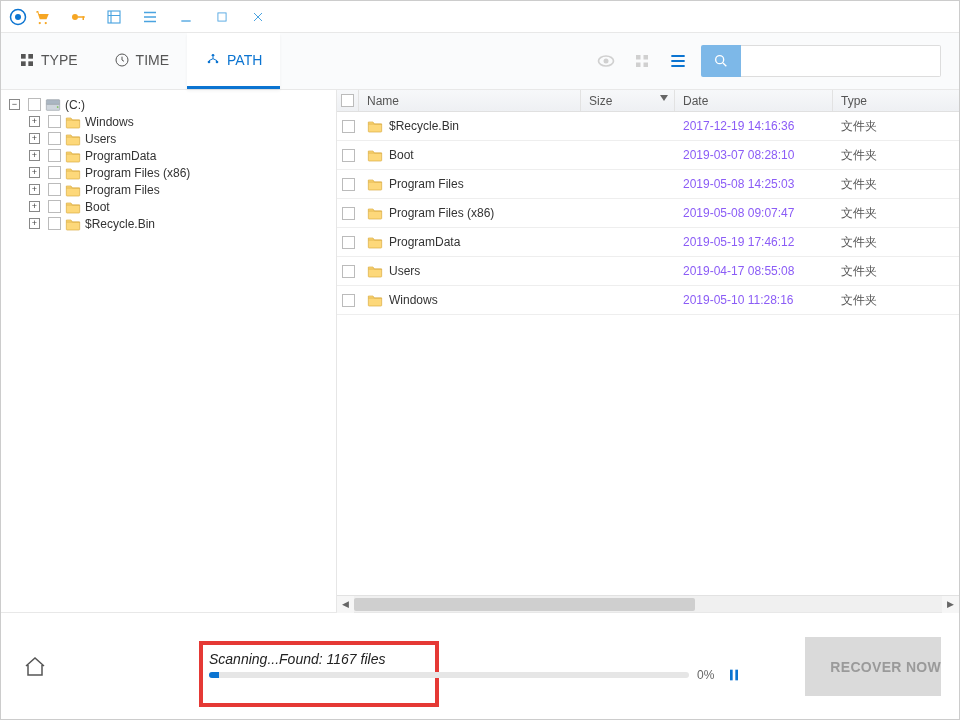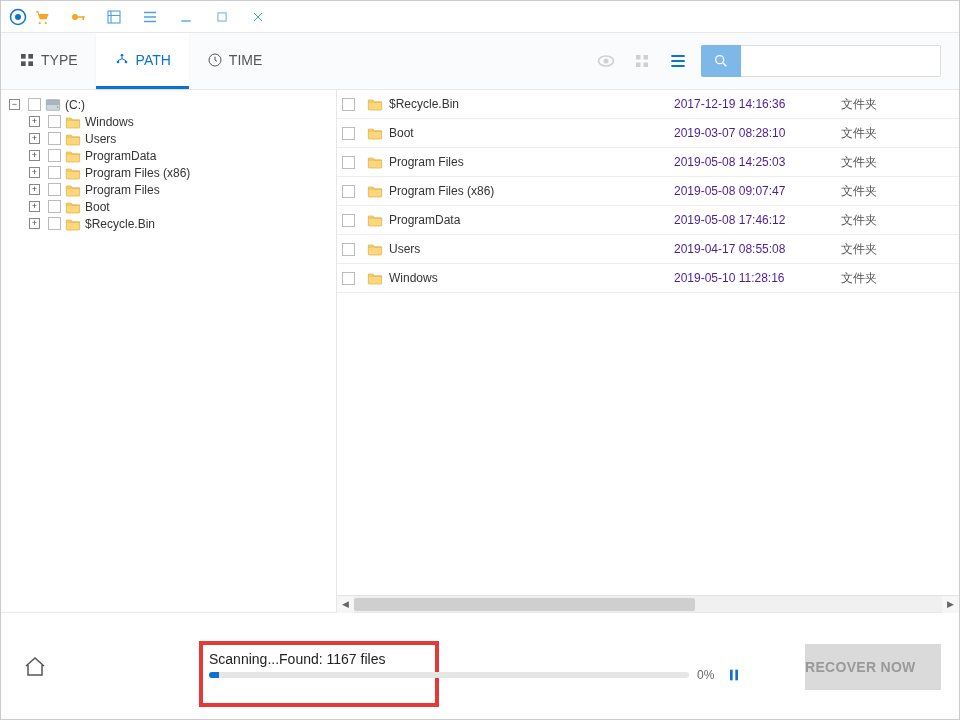--- a/index.html
+++ b/index.html
@@ -49,43 +49,43 @@
 .col-date { width: 158px; }
 .col-type { width: 126px; border-right:none !important; }
 .hdr-chk { width:13px; height:13px; border:1px solid #bbb; background:#fff; cursor:pointer;}
 
 .list-body { flex:1; overflow:auto; }
 .list-row { display:flex; align-items:center; height:29px; border-bottom:1px solid #eee; font-size:12px; color:#333; }
 .list-row > div { padding: 0 8px; display:flex; align-items:center; }
 .list-row .cell-check { width:22px; padding:0 4px; justify-content:center;}
 .list-row .cell-name { flex:1; gap:6px; }
 .list-row .cell-size { width:94px; color:#555; }
-.list-row .cell-date { width:158px; color:#4c1d95; }
-.list-row .cell-type { width:126px; color:#555;margin-left:9px; }
+.list-row .cell-date { width:158px; color:#8b5cf6; }
+.list-row .cell-type { width:126px; color:#555; }
 .row-chk { width:13px; height:13px; border:1px solid #bbb; background:#fff; cursor:pointer;}
 .folder-ico, .file-ico { display:flex; align-items:center; }
 
 .hscroll { height:17px; background:#f0f0f0; display:flex; align-items:center; border-top:1px solid #e2e2e2; position:relative;}
 .hscroll .btn { width:17px; height:17px; display:flex; align-items:center; justify-content:center; font-size:9px; color:#666; cursor:pointer; background:#f6f6f6;}
 .hscroll .track { flex:1; height:17px; position:relative;}
 .hscroll .thumb { position:absolute; left:0; top:2px; height:13px; width:58%; background:#cfcfcf; border-radius:2px; cursor:pointer;}
 
 .footer { height: 108px; border-top: 1px solid #e8e8e8; display:flex; align-items:center; padding: 0 18px; gap: 8px; }
 .home-btn { width: 32px; height: 32px; display:flex; align-items:center; justify-content:center; cursor:pointer; margin-right: 150px; }
 .home-btn svg { width:24px; height:24px; fill:none; stroke:#555; stroke-width:1.5;}
 .progress-block { flex:1; position:relative; }
 .scan-highlight { position:absolute; border:4px solid #e53935; left:-10px; top:-10px; width:240px; height:66px; pointer-events:none;}
-.scan-text { font-size: 14px; color:#222; }
+.scan-text { font-size: 14px; color:#222; font-style:italic;}
 .progress-track { height:6px; background:#e6e6e6; border-radius:3px; width: 480px; position:relative; overflow:hidden;}
 .progress-fill { height:100%; width:2%; background:#0b74d1;}
 .eta-text { font-size:11px; color:#888; margin-top:4px;}
 .pct-text { font-size:12px; color:#666; margin-left:8px;}
 .pause-btn { width:28px; display:flex; align-items:center; justify-content:center; cursor:pointer; margin: 0 10px 0 6px;}
 .pause-btn svg { fill:#0b74d1;}
-.recover-btn { width:136px; height:46px; background:#dadada; color:#9a9a9a; display:flex; align-items:center; justify-content:flex-start; font-weight:600; font-size:14px; letter-spacing:0.3px; cursor:not-allowed; margin-left: 18px;}
+.recover-btn { width:136px; height:59px; background:#dadada; color:#9a9a9a; display:flex; align-items:center; justify-content:flex-end; font-weight:600; font-size:14px; letter-spacing:0.3px; cursor:not-allowed; margin-left: 18px;}
 .progress-row { display:flex; align-items:center;}
 </style>
 </head>
 <body>
 
 <div class="titlebar">
   <span class="logo">
     <svg viewBox="0 0 24 24">
         <circle cx="12" cy="12" r="10" fill="none" stroke="#0b74d1" stroke-width="2"></circle>
         <circle cx="12" cy="12" r="4" fill="#0b74d1"></circle>
@@ -139,35 +139,35 @@
   <div class="tabs">
     <div class="tab">
       <svg viewBox="0 0 24 24">
           <rect x="3" y="3" width="7" height="7"></rect>
           <rect x="14" y="3" width="7" height="7"></rect>
           <rect x="3" y="14" width="7" height="7"></rect>
           <rect x="14" y="14" width="7" height="7"></rect>
         </svg>
       <span>TYPE</span>
     </div>
+    <div class="tab">
+      <svg viewBox="0 0 24 24">
+          <circle cx="12" cy="12" r="9" fill="none" stroke="currentColor" stroke-width="1.5"></circle>
+          <path d="M12 7v5l3 2" stroke="currentColor" stroke-width="1.5" fill="none"></path>
+        </svg>
+      <span>TIME</span>
+    </div>
     <div class="tab active">
       <svg viewBox="0 0 24 24">
           <circle cx="12" cy="5" r="2"></circle>
           <circle cx="6" cy="15" r="2"></circle>
           <circle cx="18" cy="15" r="2"></circle>
           <path d="M12 7v3M12 10l-6 3M12 10l6 3" stroke="currentColor" stroke-width="1.5" fill="none"></path>
         </svg>
       <span>PATH</span>
-    </div>
-    <div class="tab">
-      <svg viewBox="0 0 24 24">
-          <circle cx="12" cy="12" r="9" fill="none" stroke="currentColor" stroke-width="1.5"></circle>
-          <path d="M12 7v5l3 2" stroke="currentColor" stroke-width="1.5" fill="none"></path>
-        </svg>
-      <span>TIME</span>
     </div>
   </div>
   <div class="toolbar-spacer"></div>
   <div class="view-icons">
     <span class="vi-dim">
         <svg viewBox="0 0 24 24" width="20" height="20">
           <ellipse cx="12" cy="12" rx="9" ry="6" fill="none" stroke="#d0d0d0" stroke-width="2"></ellipse>
           <circle cx="12" cy="12" r="3"></circle>
         </svg>
       </span>
@@ -301,20 +301,38 @@
               <path d="M2 4h7l2 3h11v11a1 1 0 0 1-1 1H3a1 1 0 0 1-1-1V4z" fill="#ffd e0" style="fill:#fdd87a" stroke="#d9a93c"></path>
               <path d="M2 7h20" stroke="#d9a93c"></path>
             </svg>
           </span>
           <span class="tree-label">$Recycle.Bin</span>
         </div>
       </div>
   </div>
 
   <div class="list">
+    <div class="list-header">
+      <div class="col-check">
+          <span class="hdr-chk"></span>
+        </div>
+      <div class="col-name">
+          <span>Name</span>
+        </div>
+      <div class="col-size">
+          <span>Size</span>
+          <span class="sort-arrow"></span>
+        </div>
+      <div class="col-date">
+          <span>Date</span>
+        </div>
+      <div class="col-type">
+          <span>Type</span>
+        </div>
+    </div>
     <div class="list-body" id="list-body">
         <div class="list-row">
           <div class="cell-check">
             <span class="row-chk"></span>
           </div>
           <div class="cell-name">
             <span class="folder-ico">
               <svg width="16" height="14" viewBox="0 0 24 20">
                 <path d="M2 4h7l2 3h11v11a1 1 0 0 1-1 1H3a1 1 0 0 1-1-1V4z" fill="#ffd e0" style="fill:#fdd87a" stroke="#d9a93c"></path>
                 <path d="M2 7h20" stroke="#d9a93c"></path>
@@ -384,21 +402,21 @@
           <div class="cell-name">
             <span class="folder-ico">
               <svg width="16" height="14" viewBox="0 0 24 20">
                 <path d="M2 4h7l2 3h11v11a1 1 0 0 1-1 1H3a1 1 0 0 1-1-1V4z" fill="#ffd e0" style="fill:#fdd87a" stroke="#d9a93c"></path>
                 <path d="M2 7h20" stroke="#d9a93c"></path>
               </svg>
             </span>
             <span>ProgramData</span>
           </div>
           <div class="cell-size"></div>
-          <div class="cell-date">2019-05-08 17:46:12</div>
+          <div class="cell-date">2019-05-19 17:46:12</div>
           <div class="cell-type">文件夹</div>
         </div>
         <div class="list-row">
           <div class="cell-check">
             <span class="row-chk"></span>
           </div>
           <div class="cell-name">
             <span class="folder-ico">
               <svg width="16" height="14" viewBox="0 0 24 20">
                 <path d="M2 4h7l2 3h11v11a1 1 0 0 1-1 1H3a1 1 0 0 1-1-1V4z" fill="#ffd e0" style="fill:#fdd87a" stroke="#d9a93c"></path>

